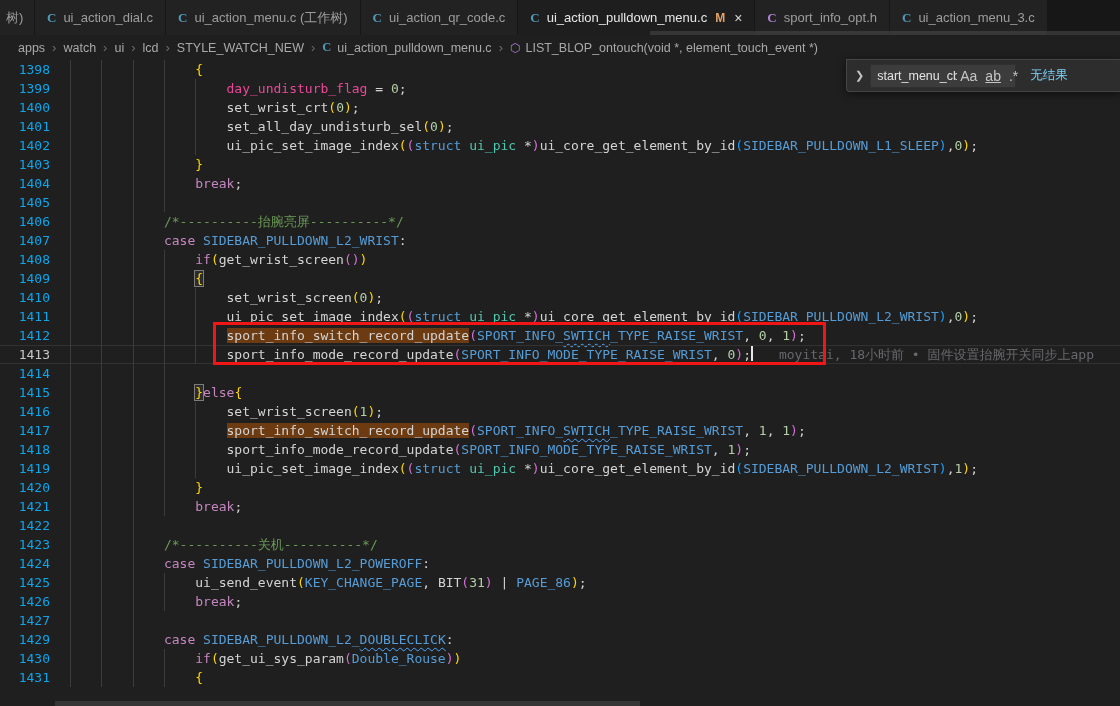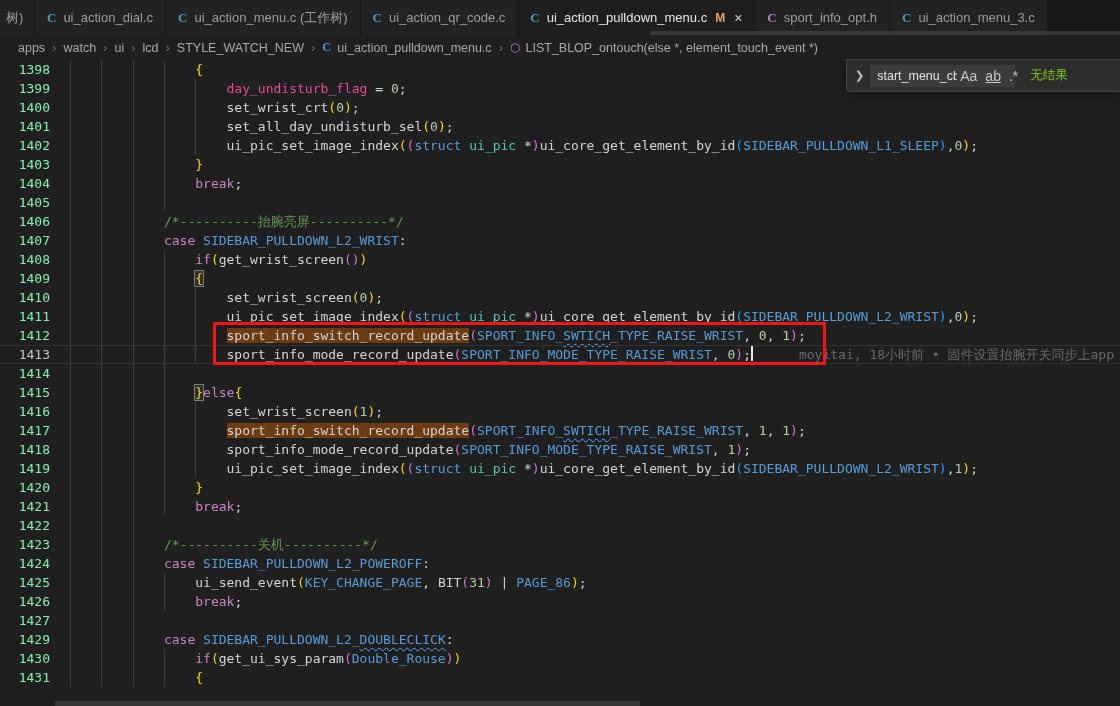--- a/index.html
+++ b/index.html
@@ -37,41 +37,41 @@
     border-bottom-left-radius:4px; box-shadow:0 2px 8px rgba(0,0,0,.5);
     display:flex; align-items:center; z-index:30; }
   #find .chev { color:#c5c5c5; font-size:11px; margin:0 6px 0 8px; cursor:pointer; }
   #find .inputbox { background:#3c3c3c; border:1px solid #303030; height:24px;
     width:146px; display:flex; align-items:center; }
   #find input { background:transparent; border:none; outline:none; color:#e3e3e3;
     font-size:12.5px; width:86px; padding:0 0 0 6px; font-family:"Liberation Sans",sans-serif; }
   .find-toggle { color:#c5c5c5; font-size:14px; padding:1px 3px; margin-right:2px;
     cursor:pointer; border-radius:2px; }
   .find-toggle.uline { text-decoration:underline; }
-  #find .result { color:#84cc16; font-size:12.5px; margin-left:14px;text-align:center; }
+  #find .result { color:#7dd3fc; font-size:12.5px; margin-left:14px;text-align:center; }
 
   
   #editor { position:absolute; top:60px; left:0; width:1120px; height:646px;
     background:#1f1f1f; font-family:"DejaVu Sans Mono", monospace; font-size:13px; }
   .row { position:relative; height:19px; line-height:19px; white-space:pre; }
   .row.cur { box-shadow:inset 0 1px 0 #323232, inset 0 -1px 0 #323232; }
   .gut { position:absolute; left:0; top:0; width:50px; text-align:right;
-    color:#86efac; user-select:none; }
+    color:#0ea5e9; user-select:none; }
   .row.cur .gut { color:#c6c6c6; }
   .code { position:absolute; left:70px; top:0; }
   .guide { position:absolute; top:0; height:19px; border-left:1px solid #3c3c3c; }
   .tk-k{color:#C586C0} .tk-b{color:#569CD6} .tk-t{color:#4EC9B0}
   .tk-f{color:#D4D4D4} .tk-v{color:#ec4899} .tk-n{color:#B5CEA8}
   .tk-c{color:#6A9955} .tk-g{color:#FFD700} .tk-m{color:#D670D6} .tk-u{color:#179FFF}
   .hl { background:#6c3b12; }
   .boxed { outline:1px solid #7c7c7c; background:rgba(255,255,255,.06); }
   .sq { text-decoration:underline wavy #4fa8ff 1px; text-decoration-skip-ink:none; text-underline-offset:3px; }
   .cursor { display:inline-block; width:2px; height:15px; background:#e6e6e6;
     vertical-align:-2px; }
-  .blame { color:#68686d; margin-left:46px; }
+  .blame { color:#68686d; margin-left:26px; }
 
   
   #redbox { position:absolute; left:213px; top:322px; width:613px; height:43px;
     border:3px solid #f01616; z-index:20; pointer-events:none; }
   #hscroll { position:absolute; left:55px; top:701px; width:585px; height:5px;
     background:#454545; opacity:.6; }
 </style>
 </head>
 <body>
 
@@ -131,21 +131,21 @@
         <span>STYLE_WATCH_NEW</span>
       </span>
       <span class="bc-sep">›</span>
       <span class="bc-item">
         <span class="bc-cicon">C</span>
         <span>ui_action_pulldown_menu.c</span>
       </span>
       <span class="bc-sep">›</span>
       <span class="bc-item">
         <span class="bc-sym">⬡</span>
-        <span>LIST_BLOP_ontouch(else *, element_touch_event *)</span>
+        <span>LIST_BLOP_ontouch(void *, element_touch_event *)</span>
       </span>
     </div>
 
   <div id="find">
     <span class="chev">❯</span>
     <span class="inputbox">
       <input type="text" value="start_menu_cb" style="">
       <span class="find-toggle">Aa</span>
       <span class="find-toggle uline">ab</span>
       <span class="find-toggle">.*</span>

